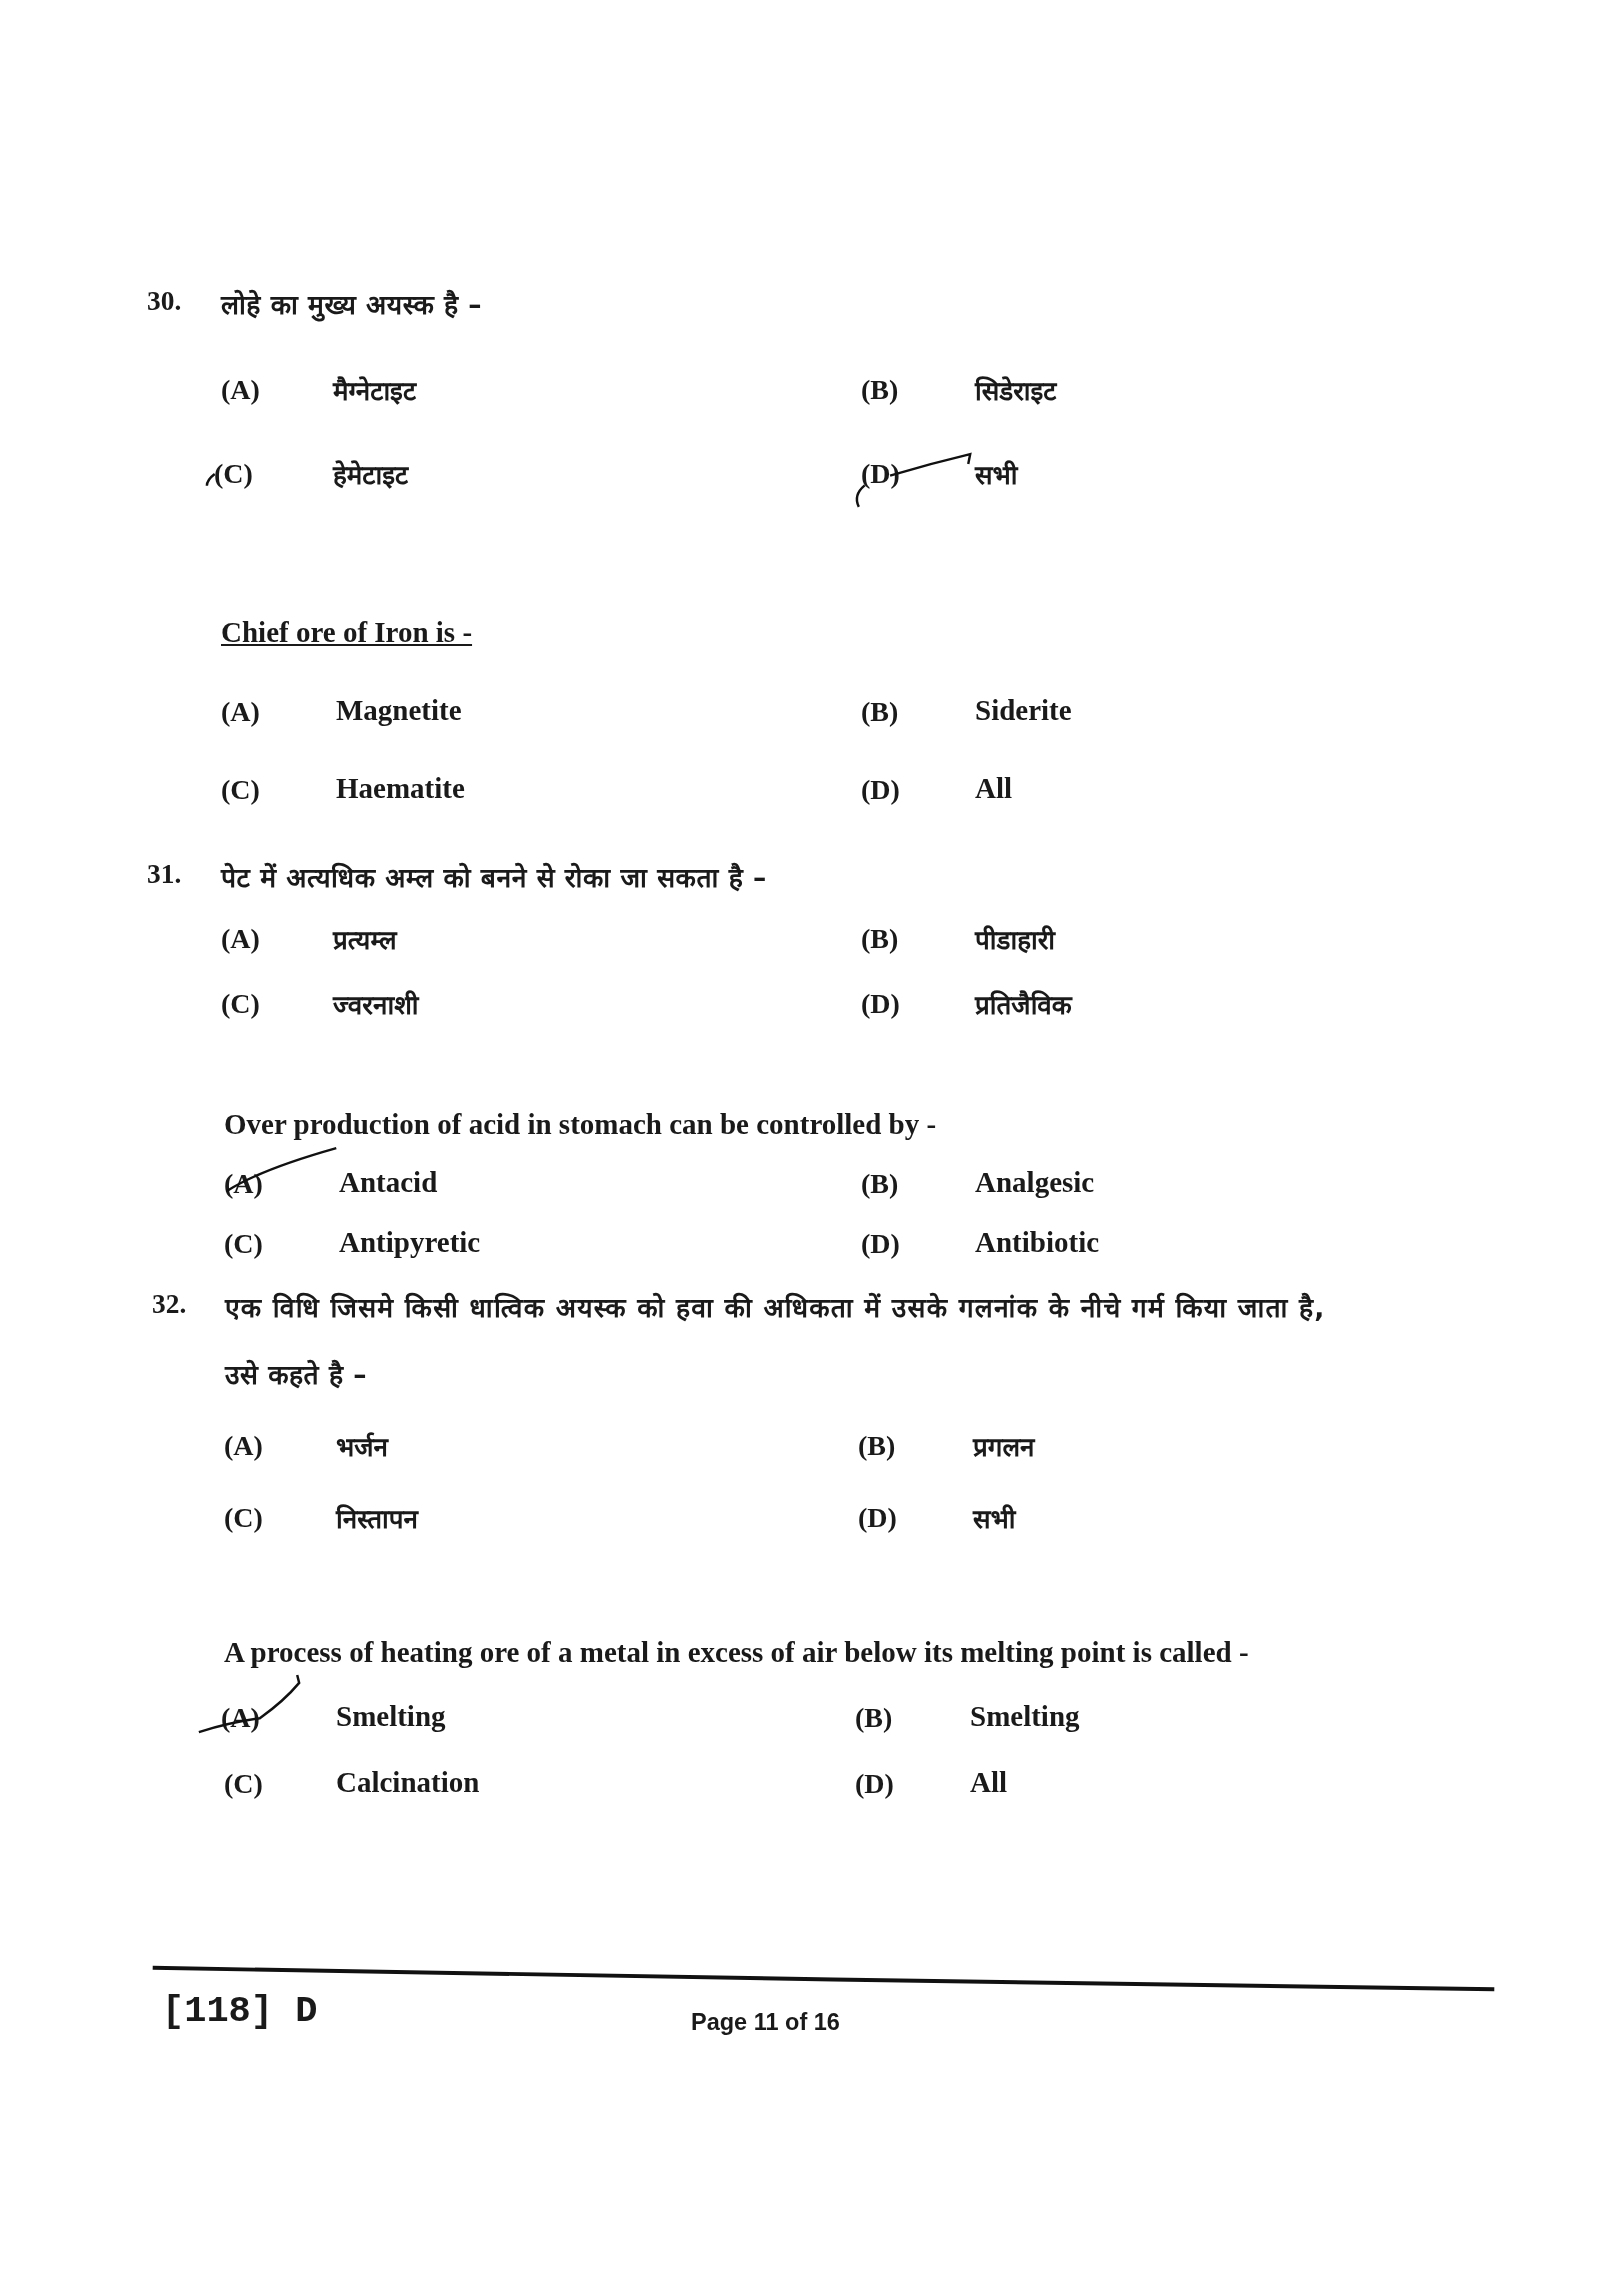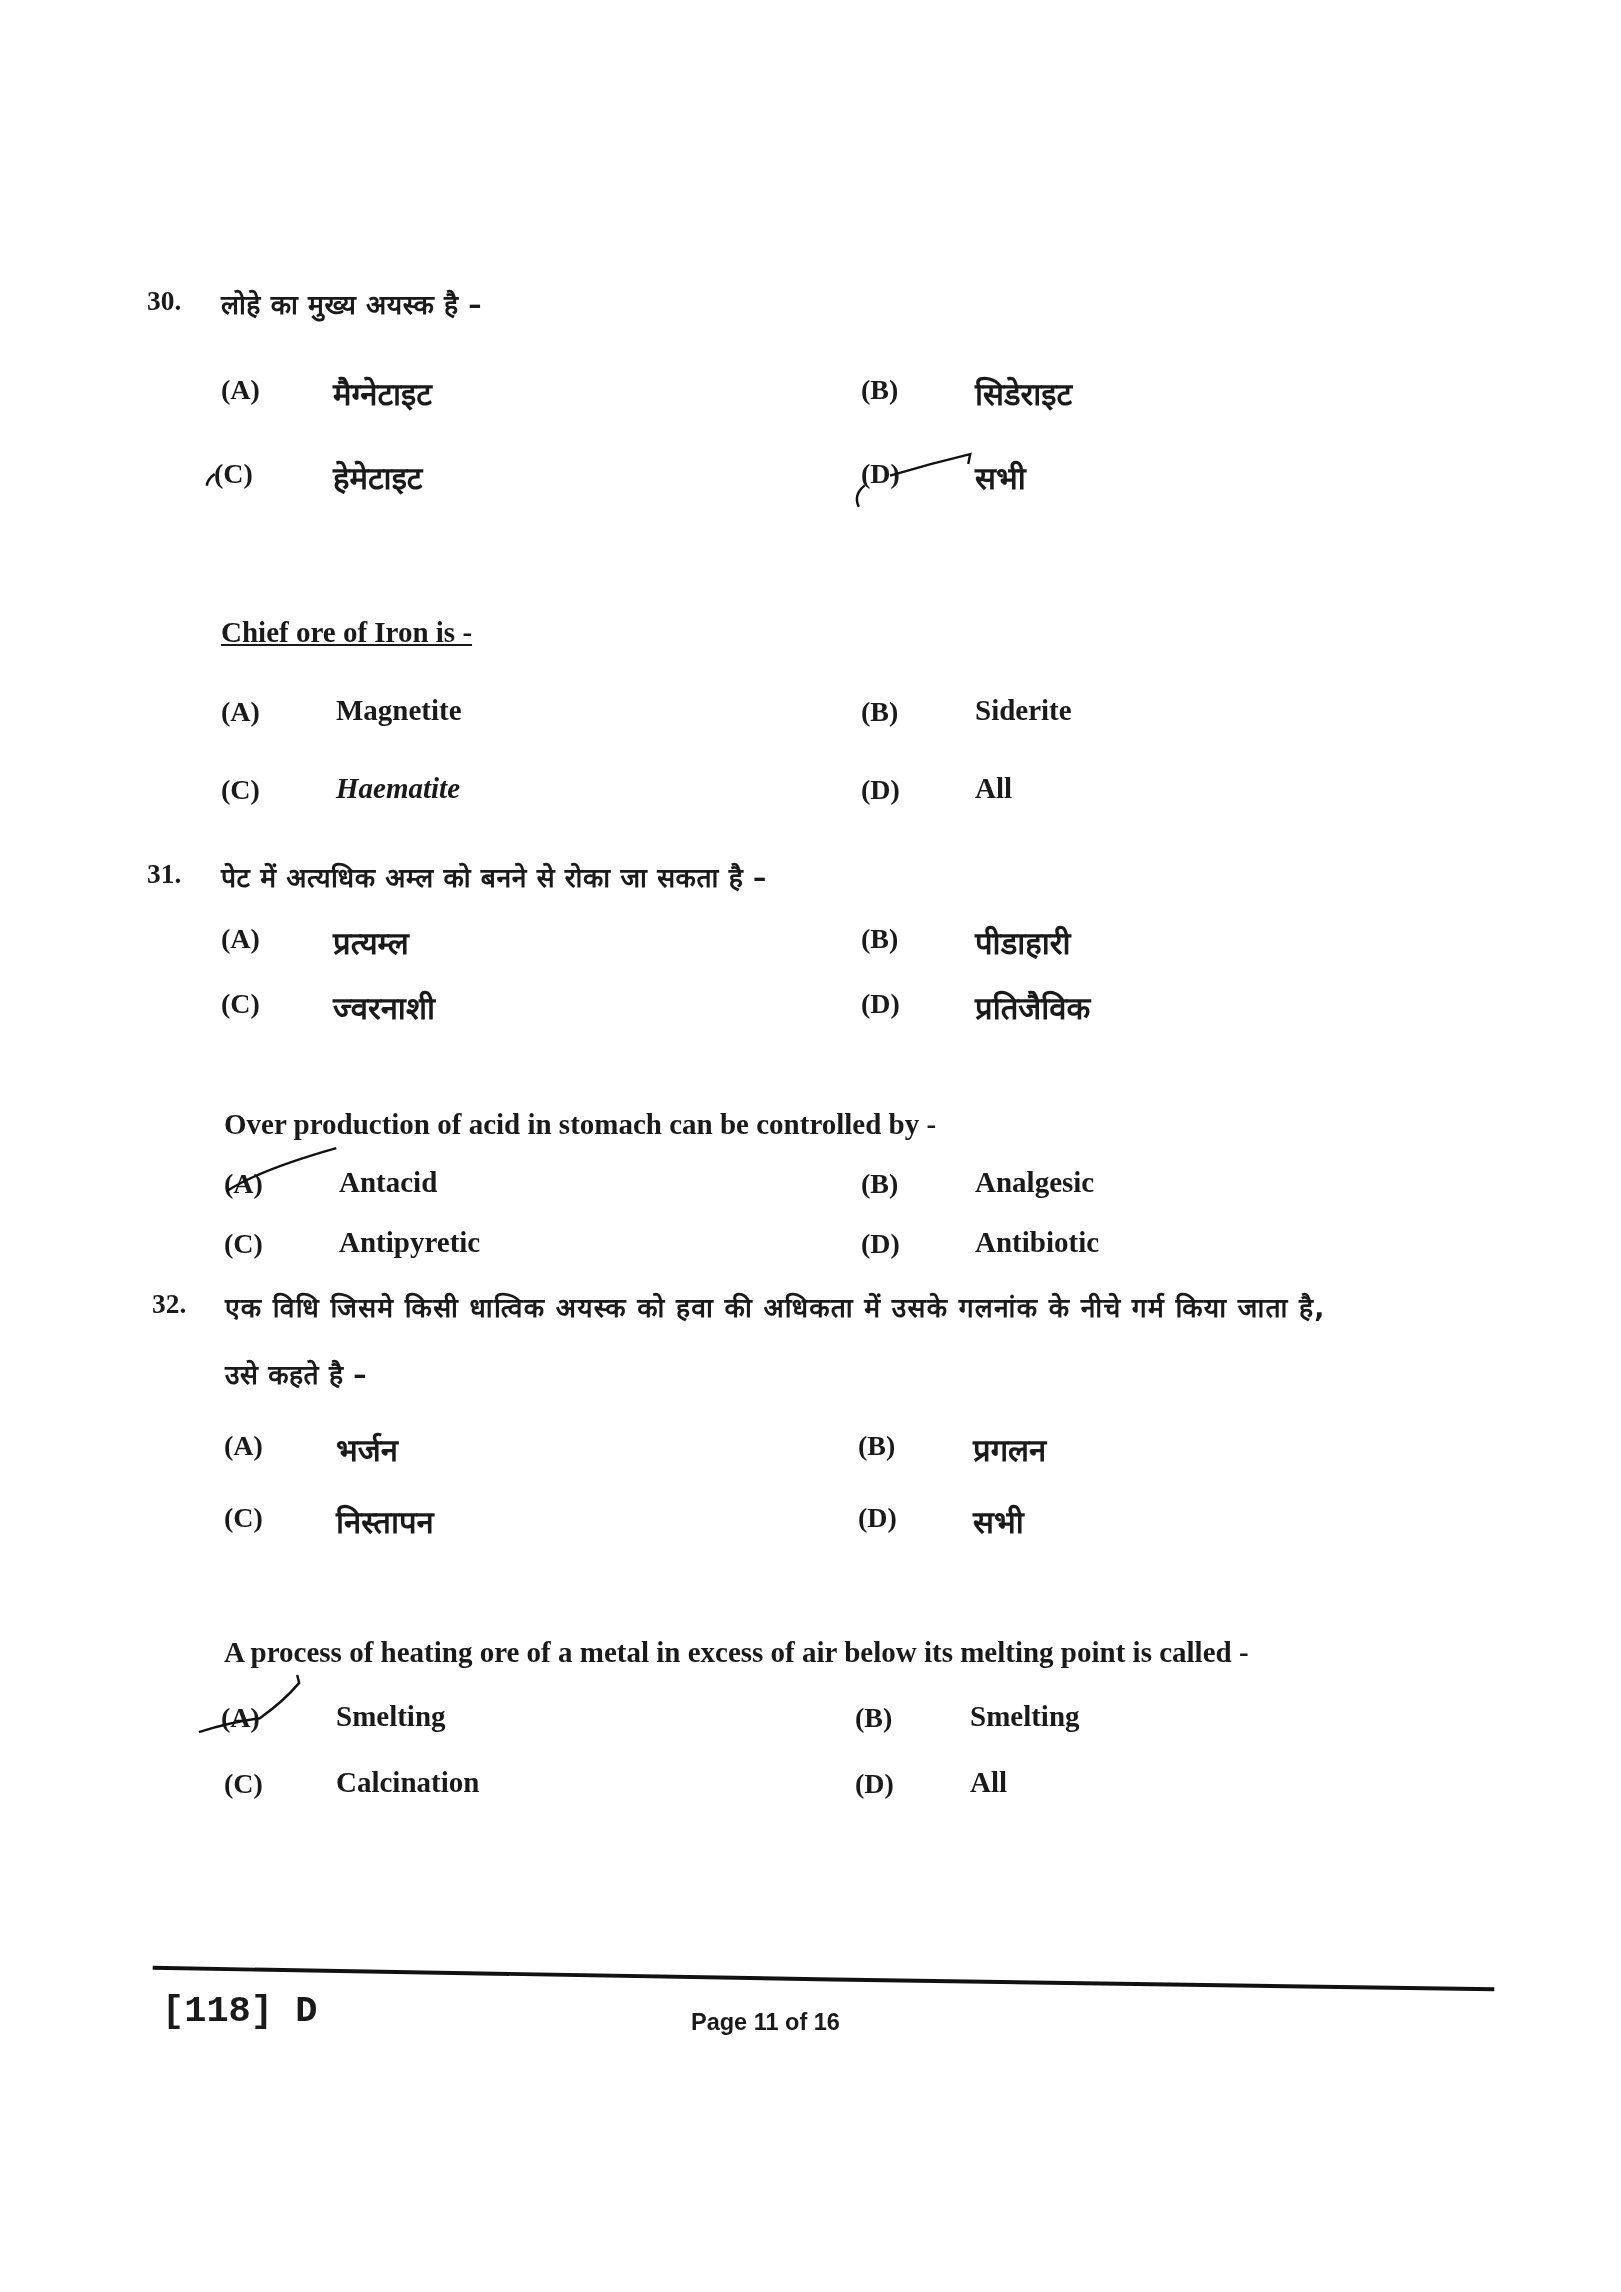--- a/index.html
+++ b/index.html
@@ -8,21 +8,21 @@
     font-family: "Liberation Serif", "DejaVu Serif", serif;
     color: #1a1a1a;
   }
   .page { position: absolute; inset: 0; }
   .abs { position: absolute; white-space: nowrap; }
   .qnum { font-weight: bold; font-size: 27.4px; }
   .hi { font-family: "DejaVu Sans", sans-serif; font-size: 26.5px; font-weight: bold; letter-spacing: 0.5px; }
   .en { font-size: 29px; font-weight: bold; }
   .lbl { font-size: 28px; font-weight: bold; }
   .opt-en { font-size: 29px; font-weight: bold; text-align: right; }
-  .opt-hi { font-family: "DejaVu Sans", sans-serif; font-size: 31px; font-weight: bold; }
+  .opt-hi { font-family: "DejaVu Sans", sans-serif; font-size: 26px; font-weight: bold; }
   .mark { position: absolute; pointer-events: none; }
   .footer-code { font-family: Liberation Mono, monospace; font-size: 37px; font-weight: bold; }
   .footer-page { font-family: "Liberation Sans", "DejaVu Sans", sans-serif; font-size: 23.5px; font-weight: bold; }
 </style>
 </head>
 <body>
 
 <div class="page">
 
   <div>
@@ -47,21 +47,21 @@
     </svg>
 
     <span class="abs en" style="left:221px; top:616px;text-decoration:underline;">Chief ore of Iron is -</span>
 
     <span class="abs lbl" style="left:221px; top:696px;">(A)</span>
     <span class="abs opt-en" style="left:336px; top:694px;">Magnetite</span>
     <span class="abs lbl" style="left:861px; top:696px;">(B)</span>
     <span class="abs opt-en" style="left:975px; top:694px;">Siderite</span>
 
     <span class="abs lbl" style="left:221px; top:774px;">(C)</span>
-    <span class="abs opt-en" style="left:336px; top:772px;font-style:italic;">Haematite</span>
+    <span class="abs opt-en" style="left:336px; top:772px;">Haematite</span>
     <span class="abs lbl" style="left:861px; top:774px;">(D)</span>
     <span class="abs opt-en" style="left:975px; top:772px;">All</span>
   </div>
 
   <div>
     <span class="abs qnum" style="left:147px; top:859px;">31.</span>
     <span class="abs hi" style="left:221px; top:859px;">पेट में अत्यधिक अम्ल को बनने से रोका जा सकता है –</span>
 
     <span class="abs lbl" style="left:221px; top:923px;">(A)</span>
     <span class="abs opt-hi" style="left:333px; top:921px;">प्रत्यम्ल</span>

